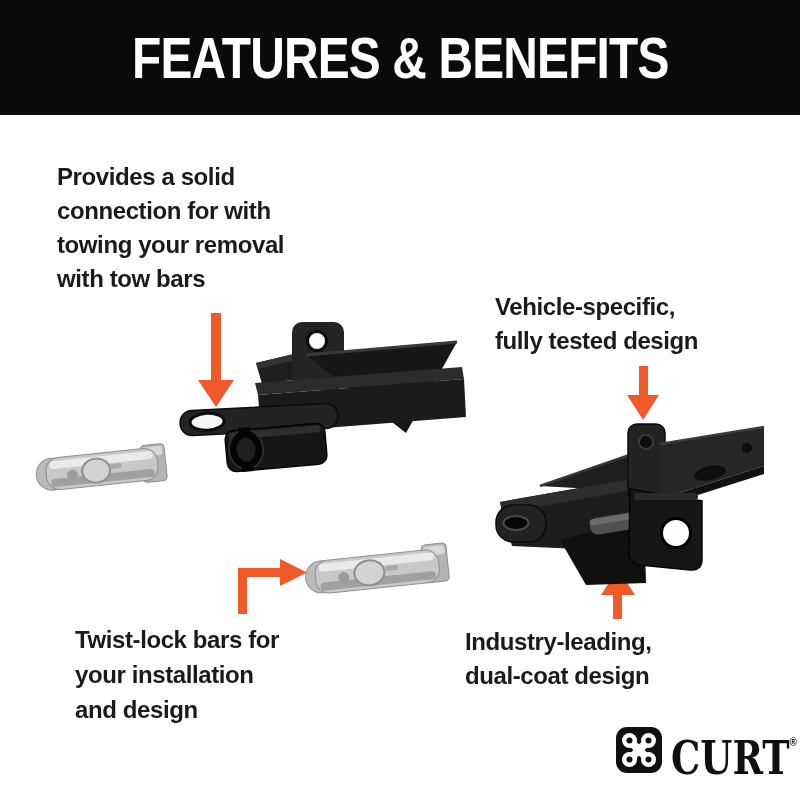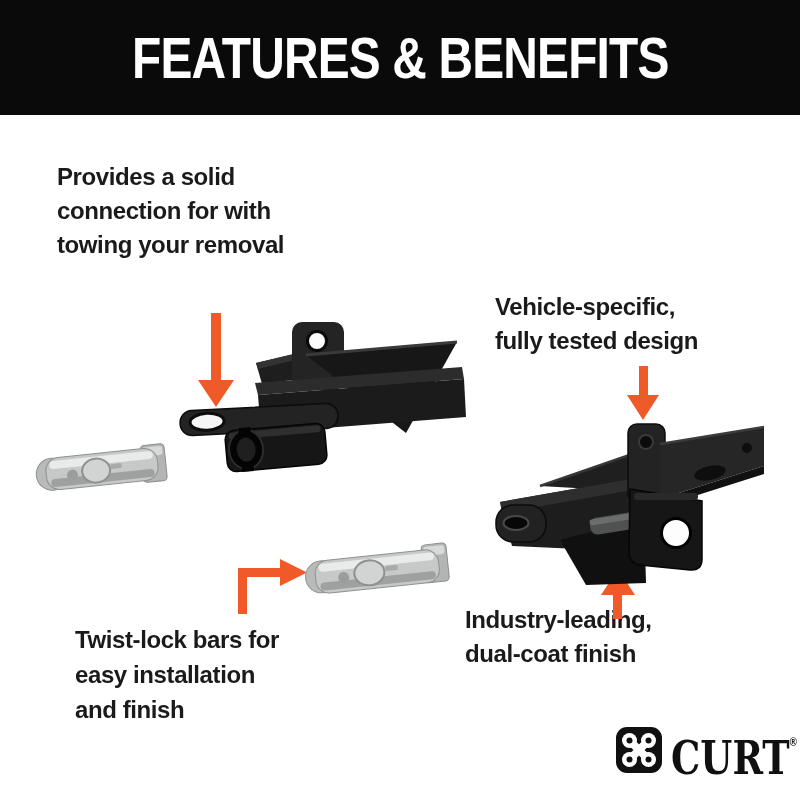--- a/index.html
+++ b/index.html
@@ -26,21 +26,21 @@
   }
   .callout{
     position:absolute;color:var(--text-black);font-weight:bold;
     font-size:24px;line-height:34px;letter-spacing:-0.4px;
     text-align:left;
   }
   .callout span{display:block;}
   .c1{left:57px;top:160px;width:360px;}
   .c2{left:495px;top:290px;width:312px;}
   .c3{left:75px;top:622px;width:345px;line-height:35px;}
-  .c4{left:465px;top:603px;width:305px;}
+  .c4{left:465px;top:625px;width:305px;}
   .art{position:absolute;display:block;}
   .arrow{fill:var(--accent-orange);}
   .logo{
     position:absolute;left:616px;top:726px;height:48px;
     display:flex;align-items:center;gap:9px;
   }
   .logo-word{
     font-family:"DejaVu Serif",serif;font-weight:bold;font-size:46px;
     color:#101010;transform:scaleX(0.8);transform-origin:left center;
     white-space:nowrap;line-height:46px;
@@ -56,36 +56,37 @@
 <div class="stage">
 
   <div class="banner">
     <div class="banner-title">FEATURES &amp; BENEFITS</div>
   </div>
 
   <div class="callout c1">
     <span>Provides a solid</span>
     <span>connection for with</span>
     <span>towing your removal</span>
+    <span>with tow bars</span>
   </div>
 
   <div class="callout c2">
     <span>Vehicle-specific,</span>
     <span>fully tested design</span>
   </div>
 
   <div class="callout c3">
     <span>Twist-lock bars for</span>
-    <span>easy installation</span>
-    <span>and finish</span>
+    <span>your installation</span>
+    <span>and design</span>
   </div>
 
   <div class="callout c4">
     <span>Industry-leading,</span>
-    <span>dual-coat finish</span>
+    <span>dual-coat design</span>
   </div>
 
   <svg class="art" style="left:196px;top:313px;" width="40" height="94" viewBox="0 0 40 94">
     <rect class="arrow" x="15" y="0" width="10" height="69"></rect>
     <polygon class="arrow" points="2,67 38,67 20,94"></polygon>
   </svg>
 
   <svg class="art" style="left:625px;top:366px;" width="36" height="54" viewBox="0 0 36 54">
     <rect class="arrow" x="14" y="0" width="9" height="31"></rect>
     <polygon class="arrow" points="2,29 34,29 18,54"></polygon>

